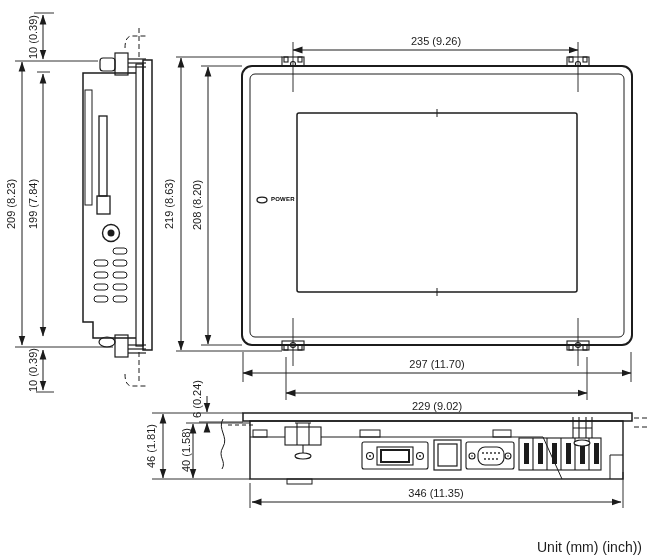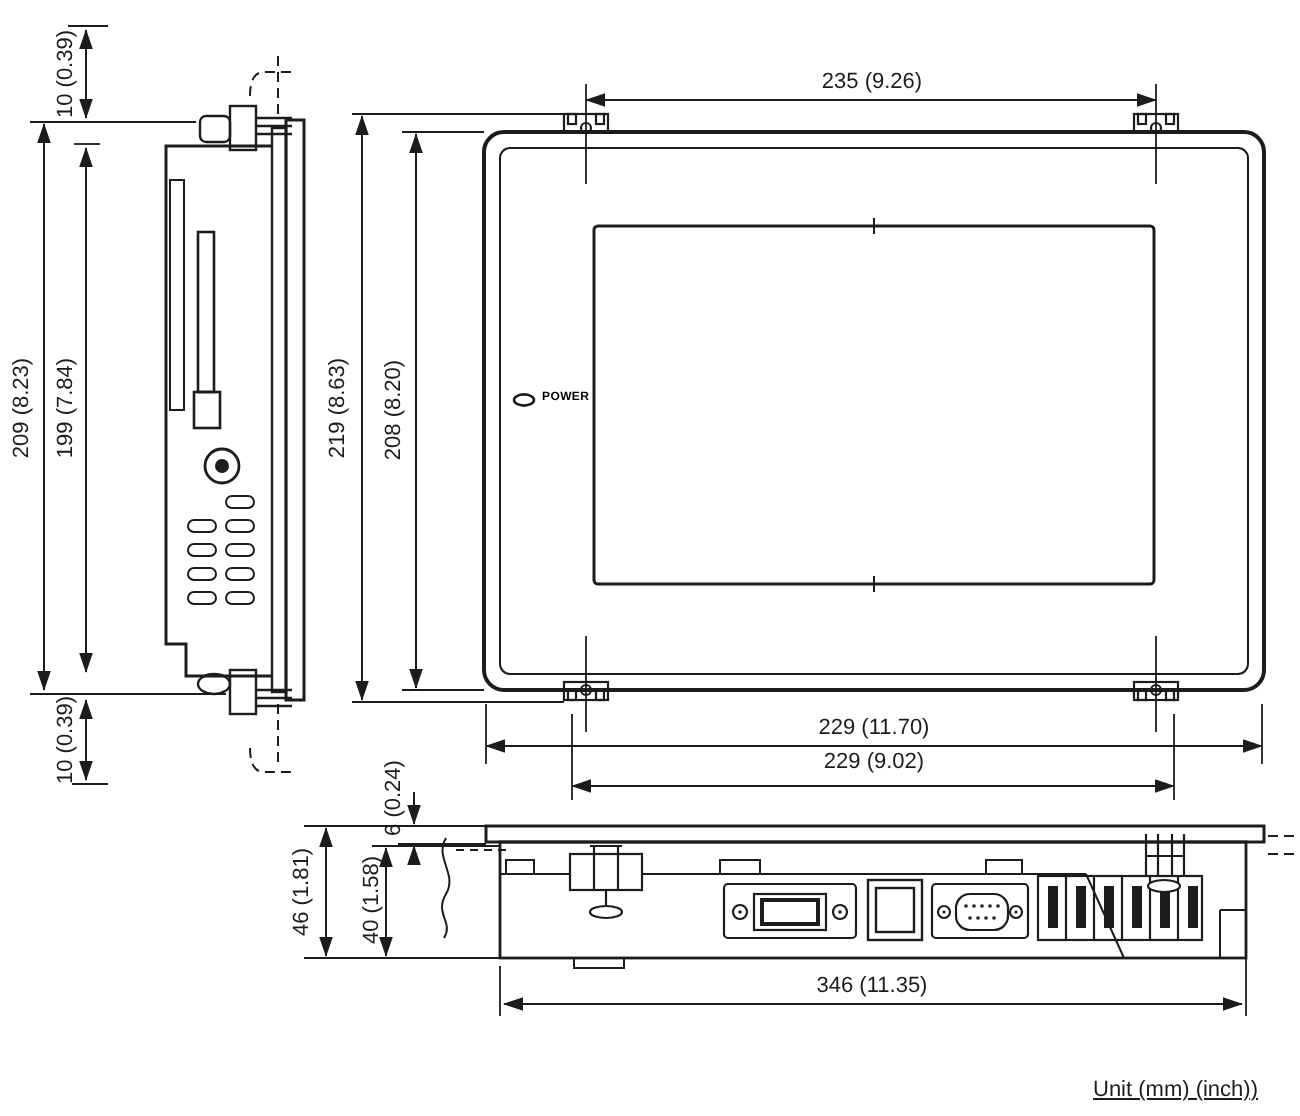--- a/index.html
+++ b/index.html
@@ -15,24 +15,23 @@
     position:absolute;
     font-size:11px;
     color:#1c1c1c;
     white-space:nowrap;
     transform:translate(-50%,-50%);
     letter-spacing:0px;
   }
   .lbl.v{transform:translate(-50%,-50%) rotate(-90deg);}
   .unit-note{
     position:absolute;
-    right:21px;top:539px;
-    font-size:11px;color:#1c1c1c;
+    right:8px;top:539px;
+    font-size:14px;color:#1c1c1c;
     white-space:nowrap;
-    text-decoration:underline;
   }
   .power-lbl{
     position:absolute;
     left:271px;top:196px;
     font-size:6px;font-weight:bold;color:#000;
     letter-spacing:0.2px;
   }
 </style>
 </head>
 <body>
@@ -263,22 +262,22 @@
   </g>
 </svg>
 
 <div class="lbl v" style="left:33px;top:37px">10 (0.39)</div>
 <div class="lbl v" style="left:11px;top:204px">209 (8.23)</div>
 <div class="lbl v" style="left:33px;top:204px">199 (7.84)</div>
 <div class="lbl v" style="left:33px;top:370px">10 (0.39)</div>
 <div class="lbl" style="left:436px;top:41px">235 (9.26)</div>
 <div class="lbl v" style="left:169px;top:204px">219 (8.63)</div>
 <div class="lbl v" style="left:197px;top:205px">208 (8.20)</div>
-<div class="lbl" style="left:437px;top:364px">229 (11.70)</div>
-<div class="lbl" style="left:437px;top:381px">229 (9.02)</div>
+<div class="lbl" style="left:437px;top:364px">297 (11.70)</div>
+<div class="lbl" style="left:437px;top:406px">229 (9.02)</div>
 <div class="lbl v" style="left:197px;top:399px">6 (0.24)</div>
 <div class="lbl v" style="left:151px;top:446px">46 (1.81)</div>
 <div class="lbl v" style="left:186px;top:450px">40 (1.58)</div>
 <div class="lbl" style="left:436px;top:493px">346 (11.35)</div>
 <div class="power-lbl">POWER</div>
 <div class="unit-note">Unit (mm) (inch))</div>
 
 </div>
 
 </body></html>

